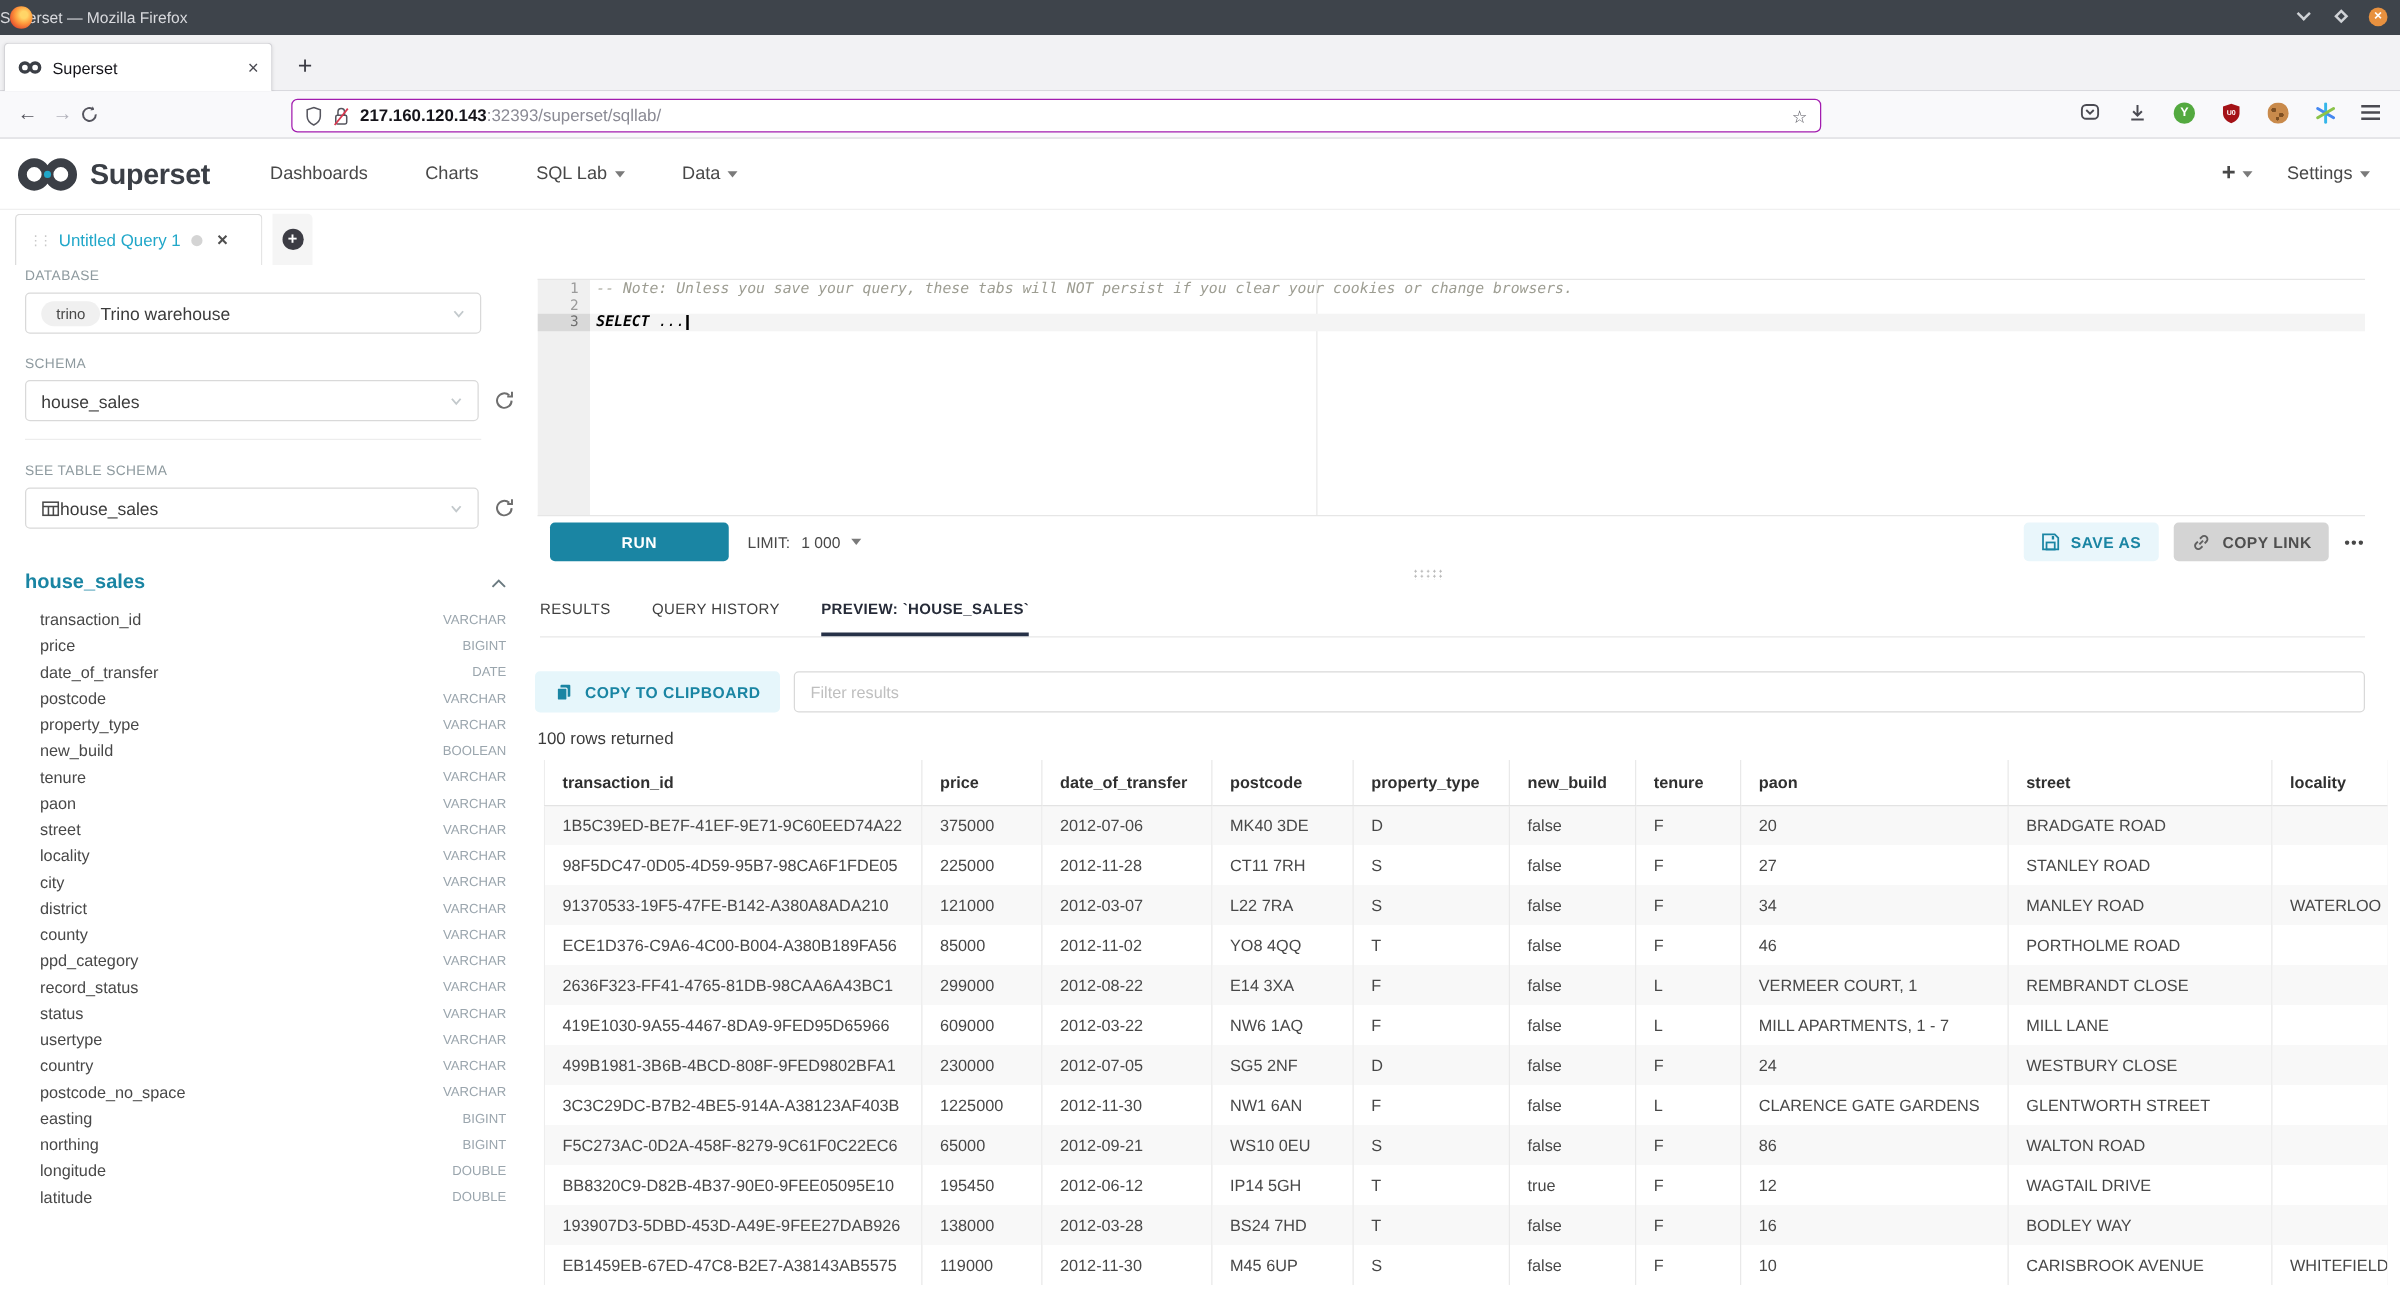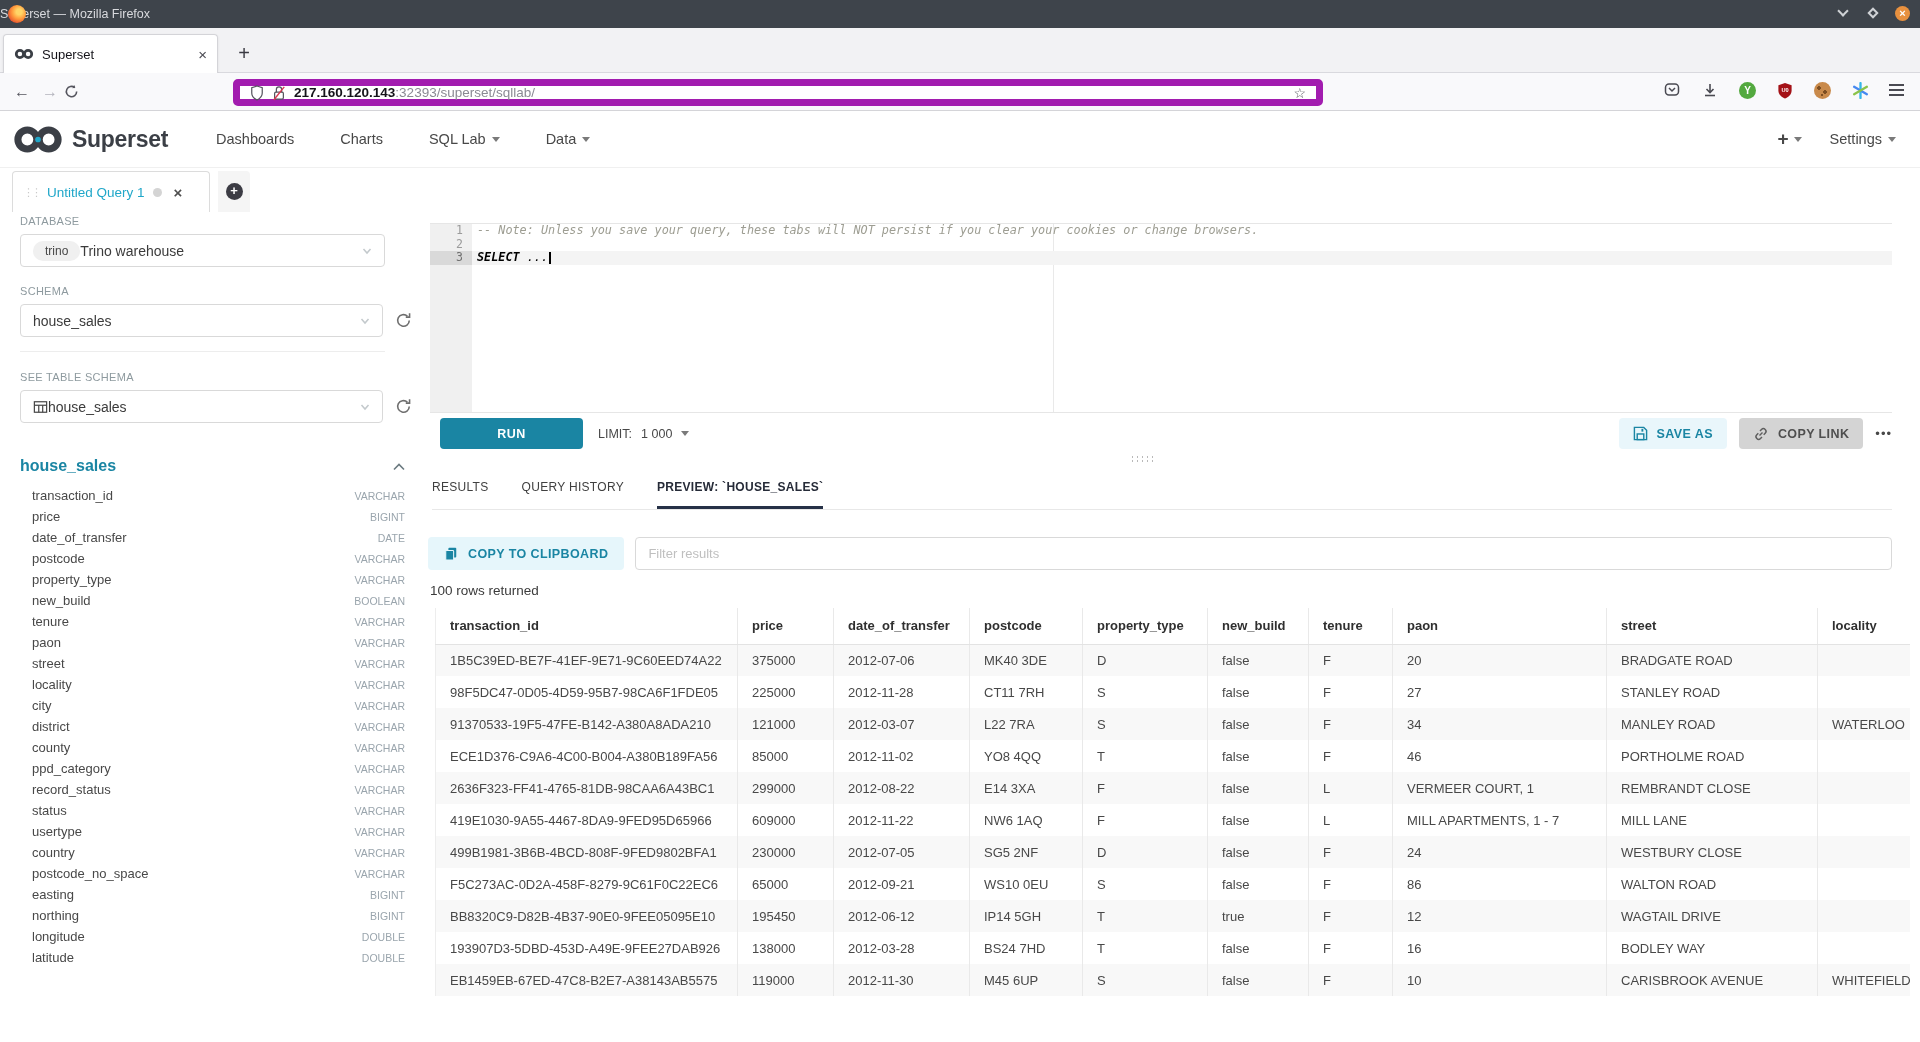--- a/index.html
+++ b/index.html
@@ -25,22 +25,22 @@
     border:1px solid #d4d4d8; border-bottom:none; border-radius:4px 4px 0 0;
     box-shadow:0 1px 3px rgba(0,0,0,.08); display:flex; align-items:center; padding:0 10px; gap:8px; }
   .btab-title { font-size:13px; color:#15141a; flex:1; }
   .btab-close { color:#4a4a52; font-size:15px; cursor:default; }
   .newtab-btn { position:absolute; left:232px; top:14px; font-size:20px; color:#3a3a42; width:24px; text-align:center; }
 
   .urlbar { position:absolute; left:0; top:73px; width:1920px; height:38px; background:#f9f9fb;
     border-bottom:1px solid #d4d4d8; display:flex; align-items:center; }
   .navbtn { width:28px; text-align:center; font-size:16px; color:#55555e; }
   .navbtn.disabled { color:#b3b3bc; }
-  .urlfield { position:absolute; left:233px; top:6px; width:1090px; height:27px; background:#fff;
-    border:7px solid #a21caf; border-radius:5px; display:flex; align-items:center; padding:0 10px; gap:8px; }
+  .urlfield { position:absolute; left:233px; top:6px; width:1224px; height:27px; background:#fff;
+    border:1px solid #a21caf; border-radius:5px; display:flex; align-items:center; padding:0 10px; gap:8px; }
   .url-text { font-size:13.5px; color:#15141a; flex:1; }
   .url-text .dim { color:#8a8a94; }
   .urlstar { color:#55555e; font-size:14px; }
   .toolbar-icons { position:absolute; right:16px; top:8px; display:flex; gap:20px; align-items:center; }
   .ticon { width:18px; height:18px; display:flex; align-items:center; justify-content:center; }
   .icon-circle-green { width:17px; height:17px; border-radius:50%; background:#53a93f; color:#fff; font-size:10px; text-align:center; line-height:17px; font-weight:bold; }
   .icon-cookie { width:17px; height:17px; border-radius:50%; background:#c98a4b;
     background-image:radial-gradient(circle 2px at 5px 6px,#7e4f22 90%,transparent), radial-gradient(circle 2px at 11px 10px,#7e4f22 90%,transparent), radial-gradient(circle 1.5px at 8px 13px,#7e4f22 90%,transparent); }
   .hamburger { display:flex; flex-direction:column; gap:3px; }
   .hamburger span { display:block; width:15px; height:2px; background:#4a4a52; }
@@ -618,21 +618,21 @@
               <td>false</td>
               <td>L</td>
               <td>VERMEER COURT, 1</td>
               <td>REMBRANDT CLOSE</td>
               <td></td>
             </tr>
 
             <tr>
               <td>419E1030-9A55-4467-8DA9-9FED95D65966</td>
               <td>609000</td>
-              <td>2012-11-22</td>
+              <td>2012-03-22</td>
               <td>NW6 1AQ</td>
               <td>F</td>
               <td>false</td>
               <td>L</td>
               <td>MILL APARTMENTS, 1 - 7</td>
               <td>MILL LANE</td>
               <td></td>
             </tr>
 
             <tr>
@@ -641,20 +641,32 @@
               <td>2012-07-05</td>
               <td>SG5 2NF</td>
               <td>D</td>
               <td>false</td>
               <td>F</td>
               <td>24</td>
               <td>WESTBURY CLOSE</td>
               <td></td>
             </tr>
 
+            <tr>
+              <td>3C3C29DC-B7B2-4BE5-914A-A38123AF403B</td>
+              <td>1225000</td>
+              <td>2012-11-30</td>
+              <td>NW1 6AN</td>
+              <td>F</td>
+              <td>false</td>
+              <td>L</td>
+              <td>CLARENCE GATE GARDENS</td>
+              <td>GLENTWORTH STREET</td>
+              <td></td>
+            </tr>
 
             <tr>
               <td>F5C273AC-0D2A-458F-8279-9C61F0C22EC6</td>
               <td>65000</td>
               <td>2012-09-21</td>
               <td>WS10 0EU</td>
               <td>S</td>
               <td>false</td>
               <td>F</td>
               <td>86</td>

